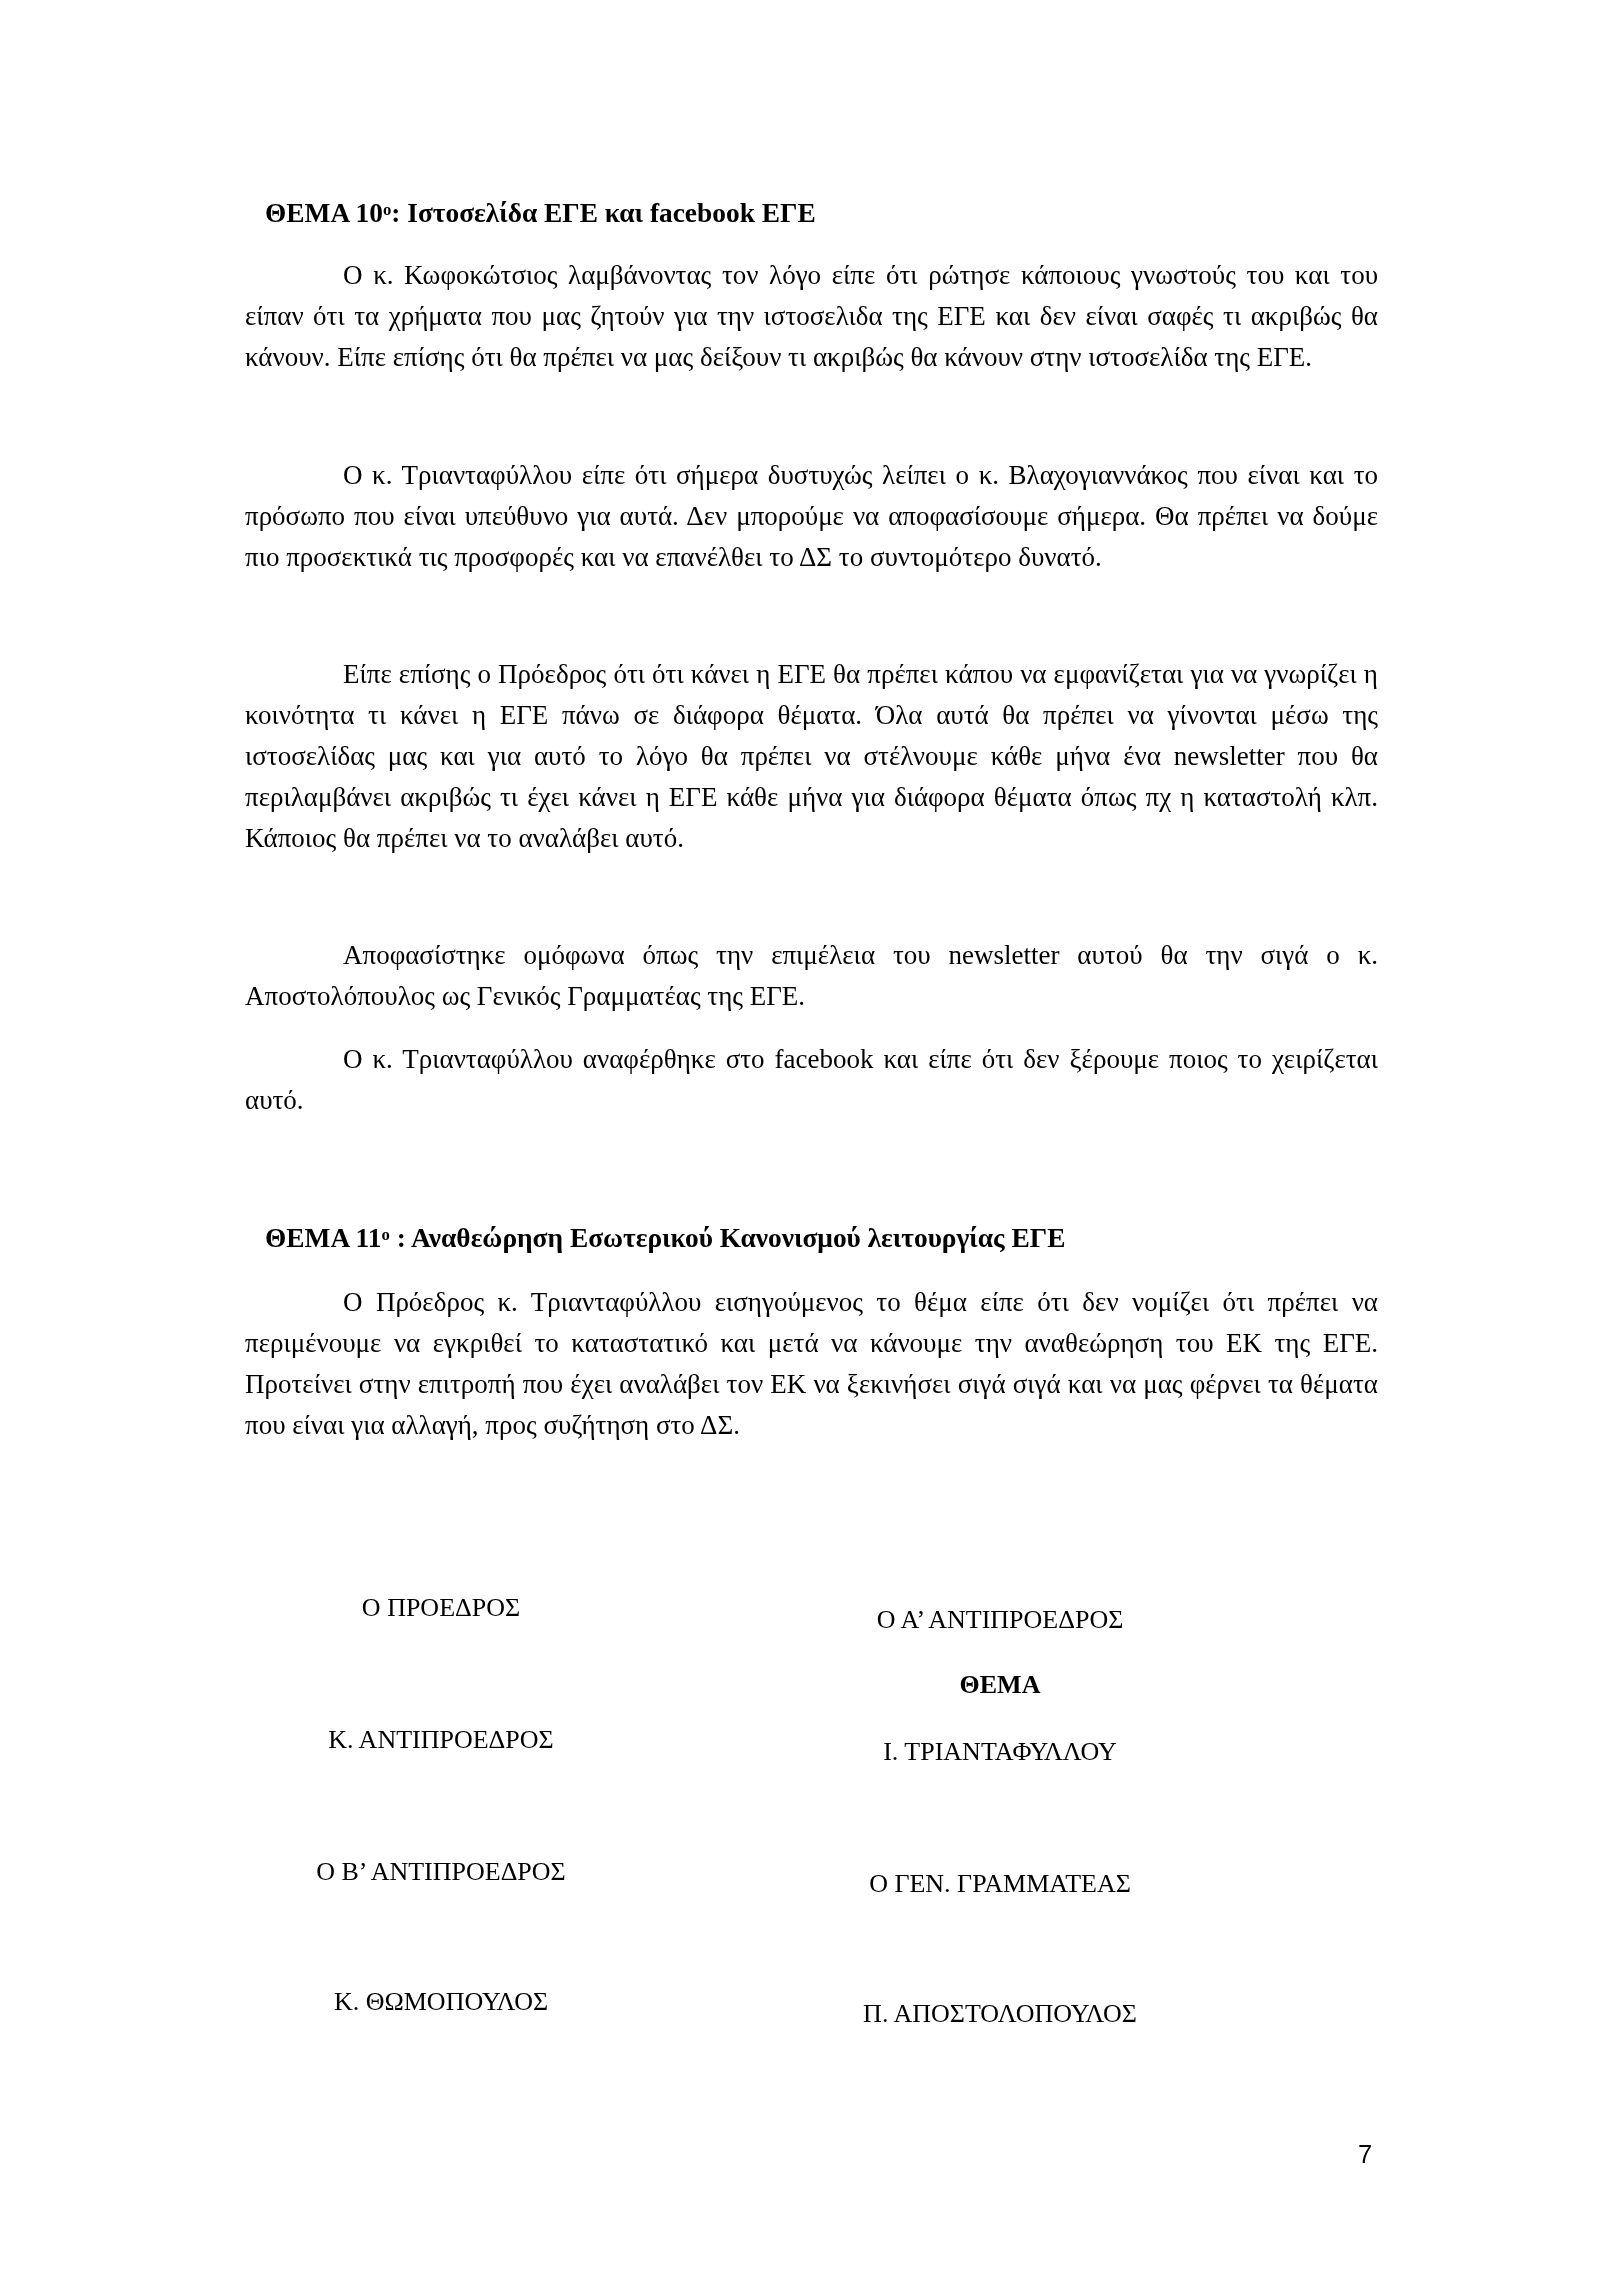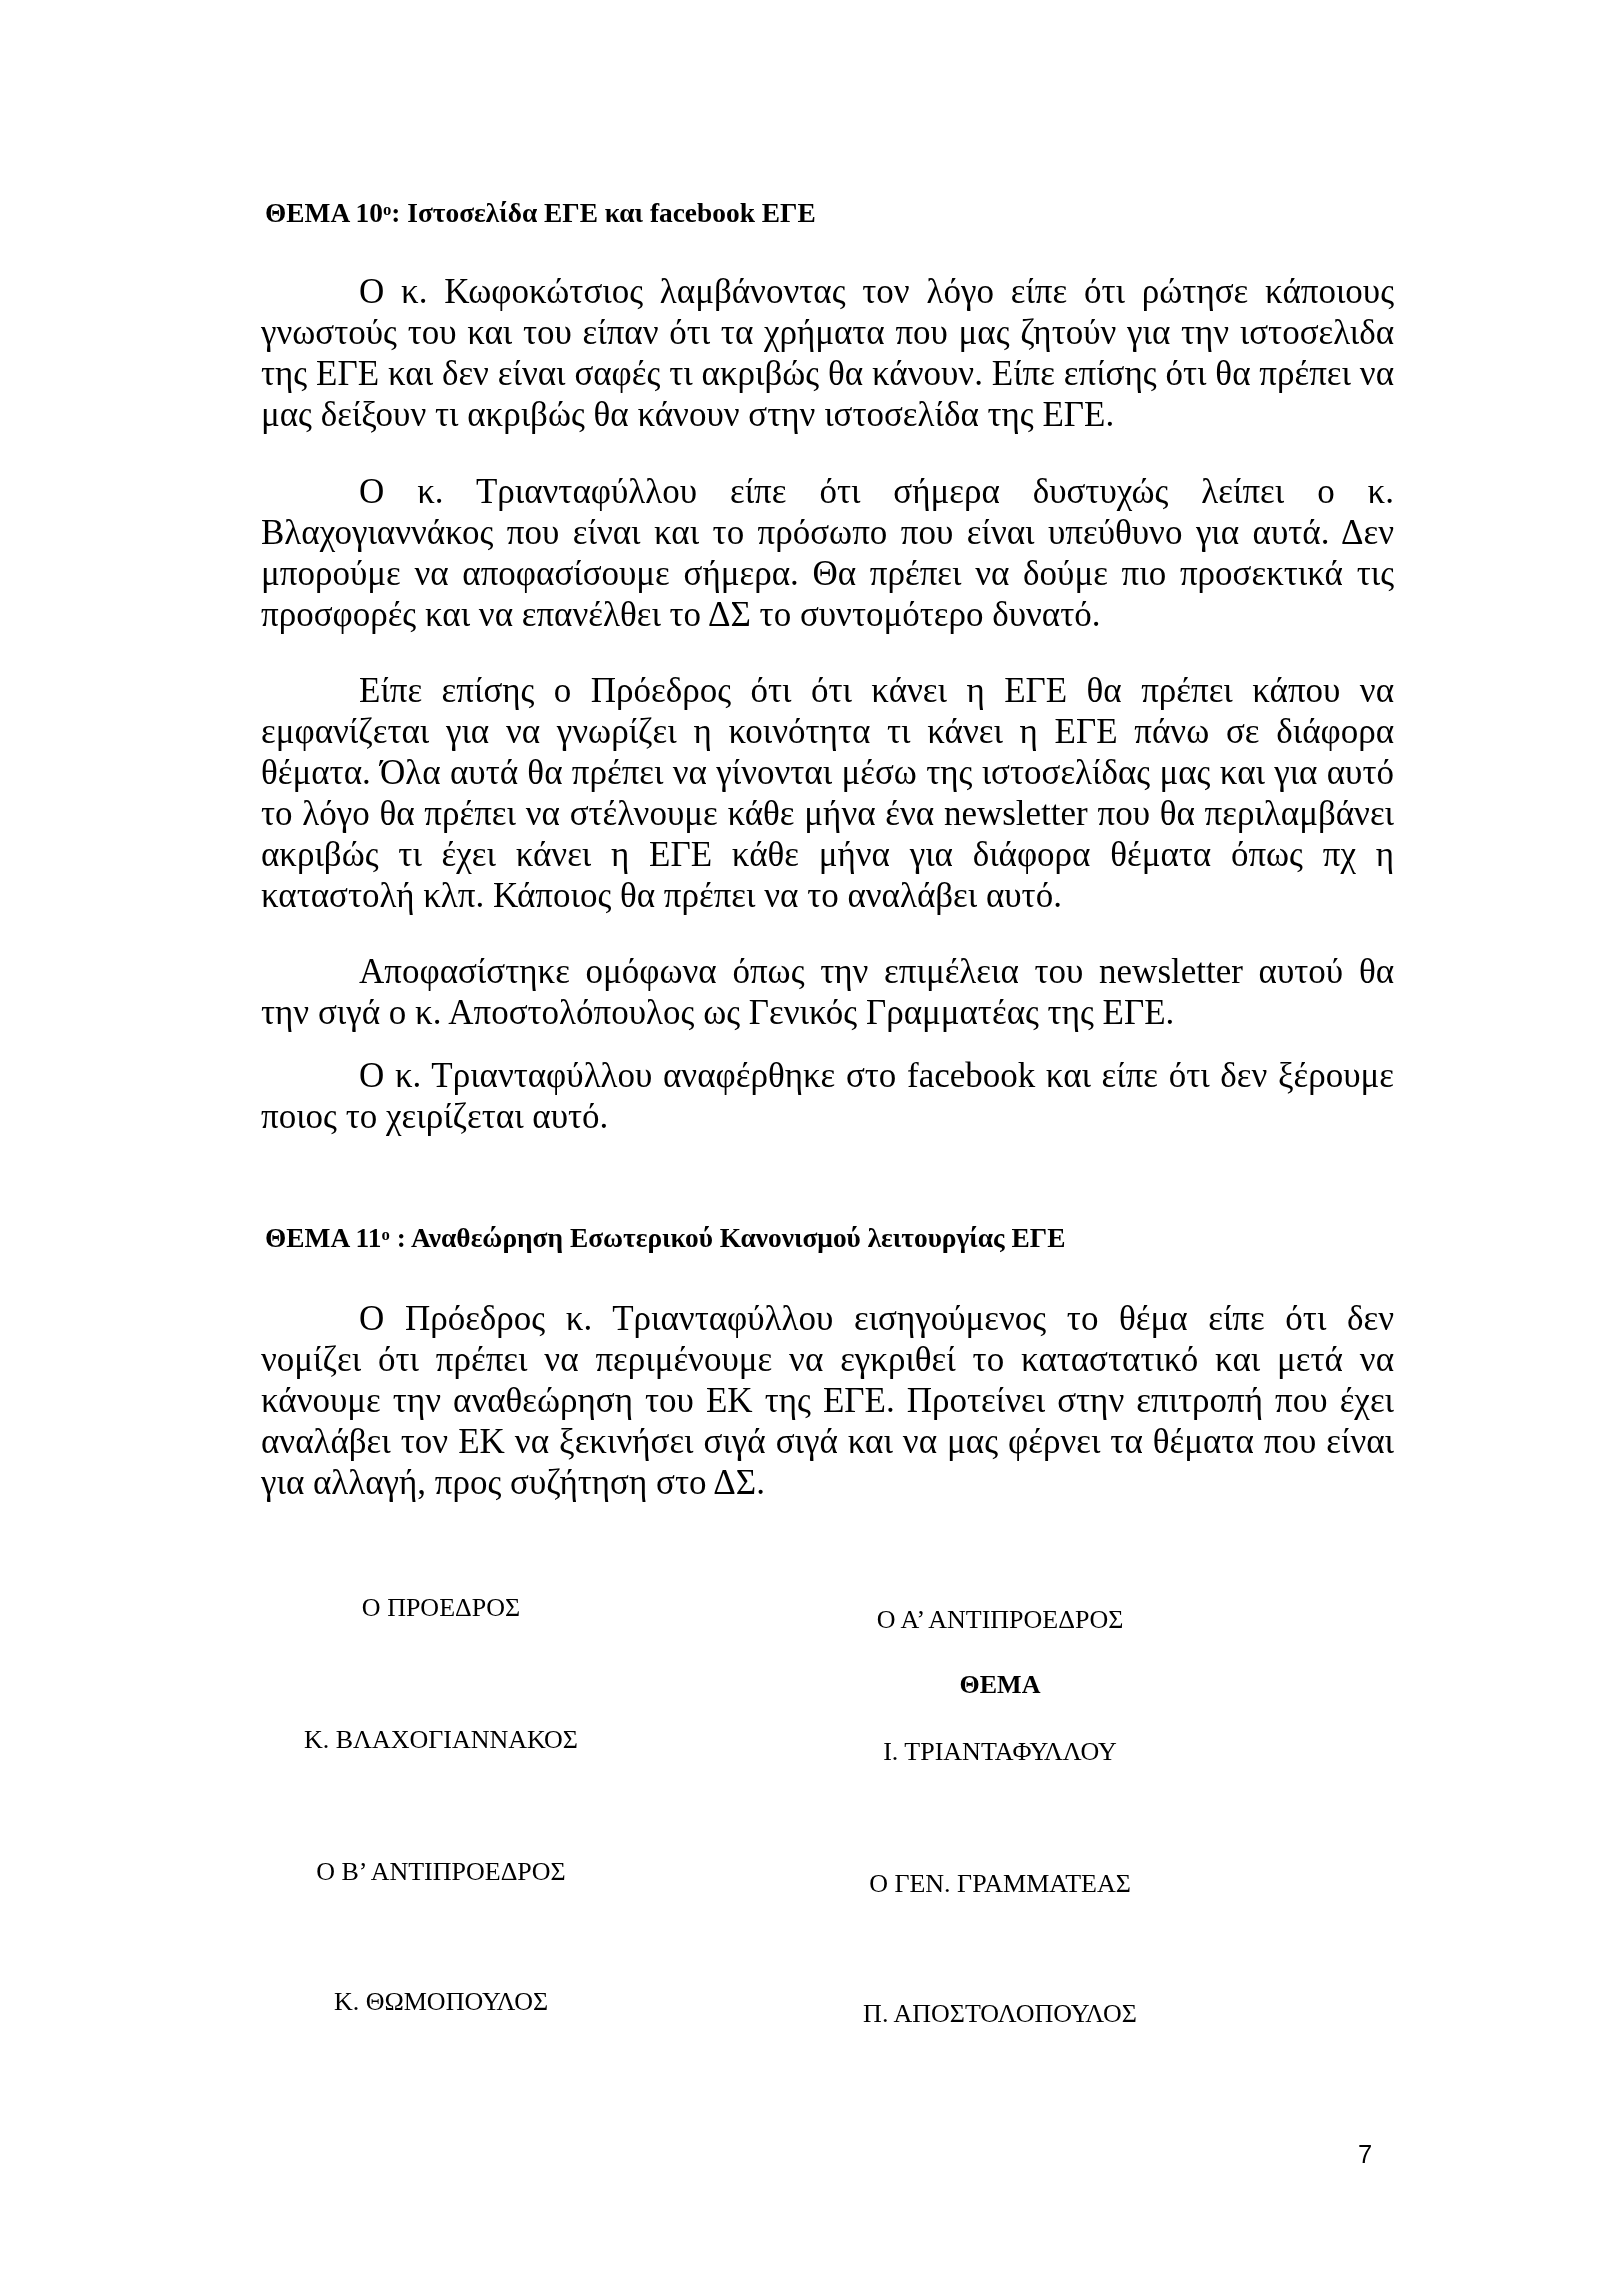--- a/index.html
+++ b/index.html
@@ -1,22 +1,22 @@
 <!DOCTYPE html>
 <html><head>
 <meta charset="utf-8">
 <style>
   html, body { margin:0; padding:0; background:#ffffff; }
   body { width:1621px; height:2293px; position:relative; overflow:hidden;
          font-family:"Liberation Serif", serif; color:#000; }
   .abs { position:absolute; }
   .heading { left:245px; font-weight:bold; font-size:27.4px; line-height:31px; white-space:nowrap;margin-left:20px; }
   .heading sup { font-size:16.7px; vertical-align:top; position:relative; top:-3.9px; }
-  .para { left:245px; width:1133px; font-size:35px; line-height:41px;
-          text-align:justify; text-indent:98px; margin:16px; }
+  .para { left:245px; width:1133px; font-size:27px; line-height:41px;
+          text-align:justify; text-indent:98px; margin:0; }
   .sig { font-size:26px; line-height:31px; white-space:nowrap; text-align:center; width:490px; }
   .sig-left { left:196px; }
   .sig-right { left:755px;margin-top:12px; }
   .bold { font-weight:bold; }
   .pagenum { left:1358px; top:2140px; font-family:"Liberation Sans", sans-serif; font-size:25.5px; }
 </style>
 </head>
 <body>
 
 <div class="abs heading" style="top:198px;">
@@ -32,21 +32,21 @@
 <div class="abs heading" style="top:1223px;">
   <span>ΘΕΜΑ 11</span><sup>ο</sup><span> : Αναθεώρηση Εσωτερικού Κανονισμού λειτουργίας ΕΓΕ</span>
 </div>
 
 <p class="abs para" style="top:1282px;">Ο Πρόεδρος κ. Τριανταφύλλου εισηγούμενος το θέμα είπε ότι δεν νομίζει ότι πρέπει να περιμένουμε να εγκριθεί το καταστατικό και μετά να κάνουμε την αναθεώρηση του ΕΚ της ΕΓΕ. Προτείνει στην επιτροπή που έχει αναλάβει τον ΕΚ να ξεκινήσει σιγά σιγά και να μας φέρνει τα θέματα που είναι για αλλαγή, προς συζήτηση στο ΔΣ.</p>
 
 <div>
   <div class="abs sig sig-left" style="top:1592px;">Ο ΠΡΟΕΔΡΟΣ</div>
   <div class="abs sig sig-right" style="top:1592px;">Ο Α’ ΑΝΤΙΠΡΟΕΔΡΟΣ</div>
   <div class="abs sig sig-right bold" style="top:1657px;">ΘΕΜΑ</div>
-  <div class="abs sig sig-left" style="top:1724px;">Κ. ΒΛΑΧΟΓΙΑΝΝΑΚΟΣ</div>
+  <div class="abs sig sig-left" style="top:1724px;">Κ. ΑΝΤΙΠΡΟΕΔΡΟΣ</div>
   <div class="abs sig sig-right" style="top:1724px;">Ι. ΤΡΙΑΝΤΑΦΥΛΛΟΥ</div>
   <div class="abs sig sig-left" style="top:1856px;">Ο Β’ ΑΝΤΙΠΡΟΕΔΡΟΣ</div>
   <div class="abs sig sig-right" style="top:1856px;">Ο ΓΕΝ. ΓΡΑΜΜΑΤΕΑΣ</div>
   <div class="abs sig sig-left" style="top:1986px;">Κ. ΘΩΜΟΠΟΥΛΟΣ</div>
   <div class="abs sig sig-right" style="top:1986px;">Π. ΑΠΟΣΤΟΛΟΠΟΥΛΟΣ</div>
 </div>
 
 <div class="abs pagenum">7</div>
 
 

